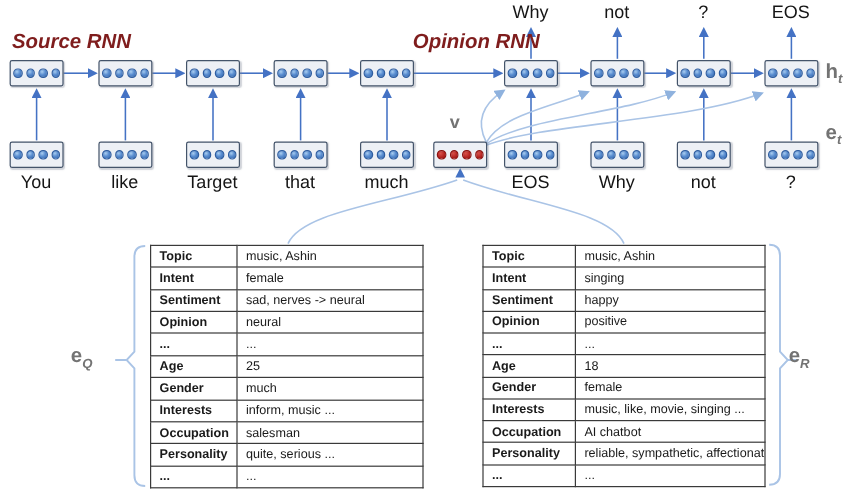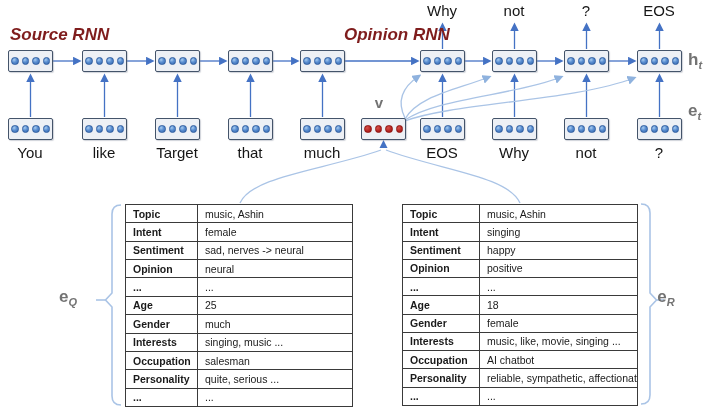--- a/index.html
+++ b/index.html
@@ -266,21 +266,21 @@
     <tr>
           <td class="lab">Age</td>
           <td>25</td>
         </tr>
     <tr>
           <td class="lab">Gender</td>
           <td>much</td>
         </tr>
     <tr>
           <td class="lab">Interests</td>
-          <td>singing, music ...</td>
+          <td>inform, music ...</td>
         </tr>
     <tr>
           <td class="lab">Occupation</td>
           <td>salesman</td>
         </tr>
     <tr>
           <td class="lab">Personality</td>
           <td>quite, serious ...</td>
         </tr>
     <tr>

